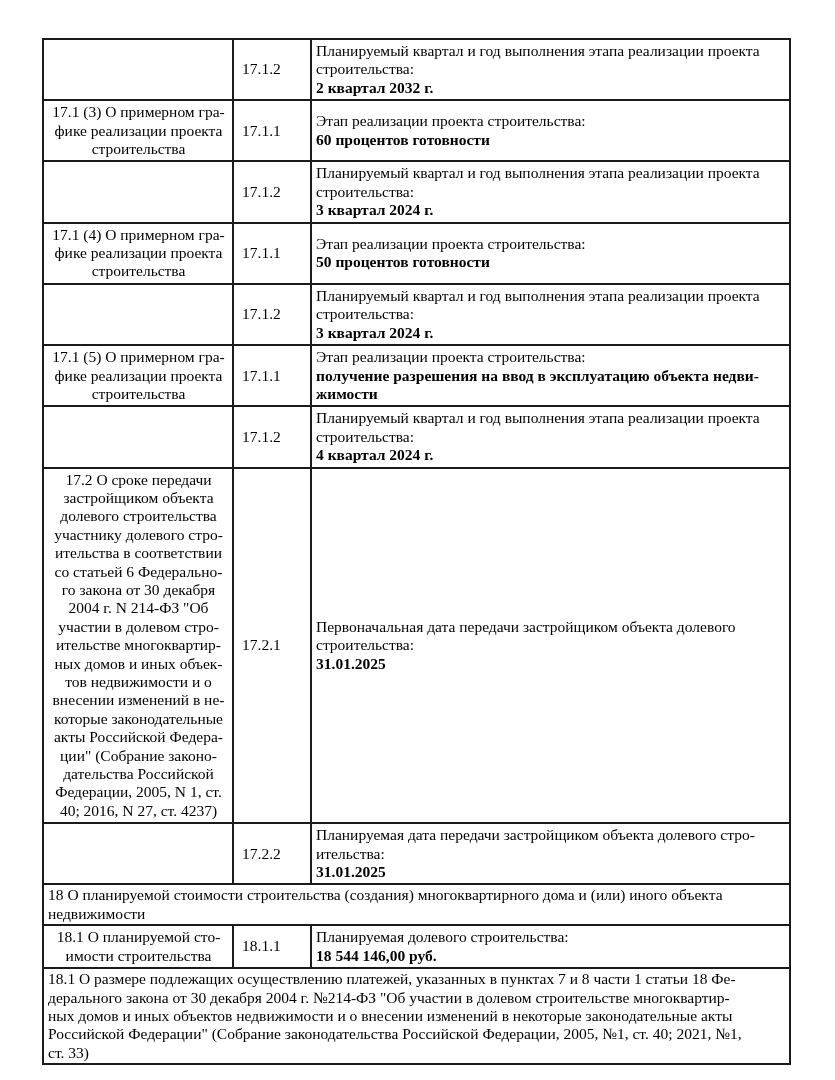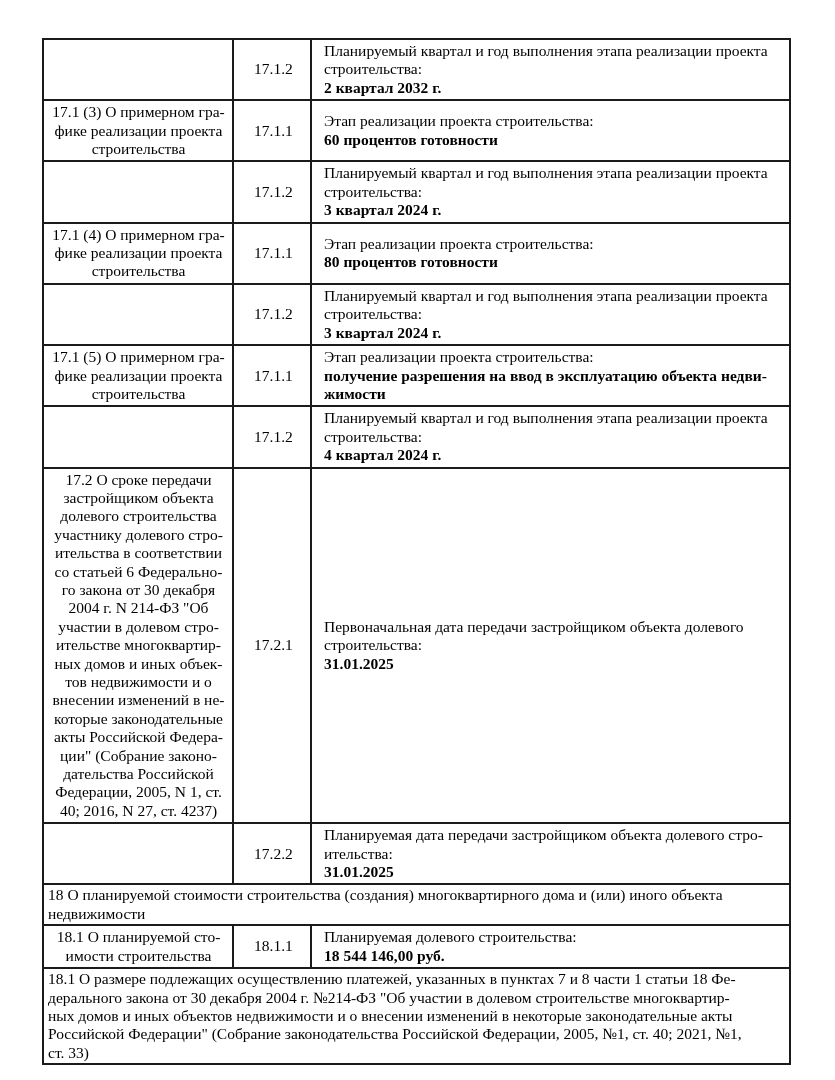--- a/index.html
+++ b/index.html
@@ -31,25 +31,25 @@
     overflow: hidden;
   }
   .doc-table td.c1 {
     vertical-align: top;
     padding: 2px 2px 2px 3px;
     white-space: pre-line;
     text-align: center;
   }
   .doc-table td.c2 {
     vertical-align: middle;
-    padding-left: 20px;
+    padding-left: 8px;
   }
   .doc-table td.c3 {
     vertical-align: middle;
-    padding: 2px 12px;
+    padding: 2px 4px;
   }
   .doc-table td.cf {
     vertical-align: top;
     padding: 1px 4px;
     white-space: pre-line;
     border-radius: 12px;
   }
   .lbl {
     display: block;
     white-space: pre-line;
@@ -98,21 +98,21 @@
         <span class="val">3 квартал 2024 г.</span>
       </td>
     </tr>
     <tr style="height:59px">
       <td class="c1">17.1 (4) О примерном гра-
 фике реализации проекта
 строительства</td>
       <td class="c2">17.1.1</td>
       <td class="c3">
         <span class="lbl">Этап реализации проекта строительства:</span>
-        <span class="val">80 процентов готовности</span>
+        <span class="val">50 процентов готовности</span>
       </td>
     </tr>
     <tr style="height:57px">
       <td class="c1"></td>
       <td class="c2">17.1.2</td>
       <td class="c3">
         <span class="lbl">Планируемый квартал и год выполнения этапа реализации проекта
 строительства:</span>
         <span class="val">3 квартал 2024 г.</span>
       </td>

